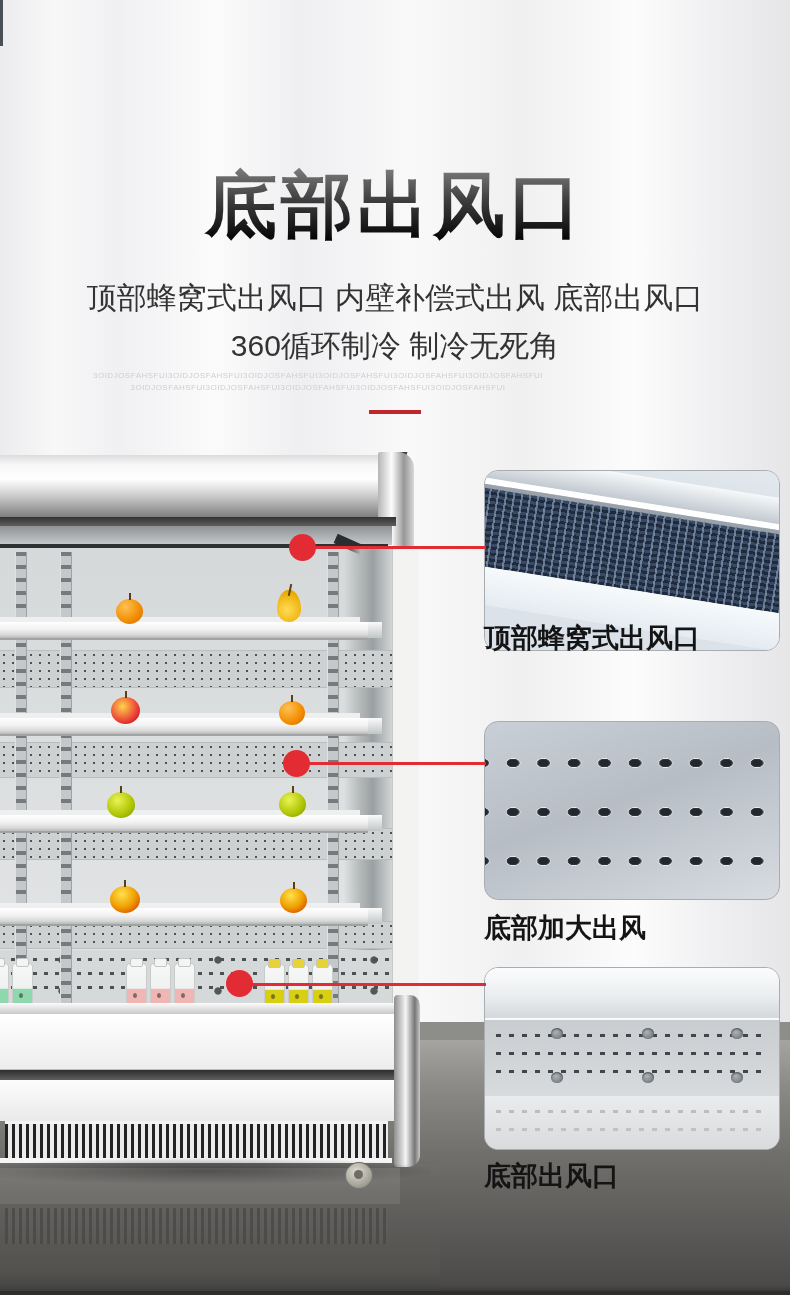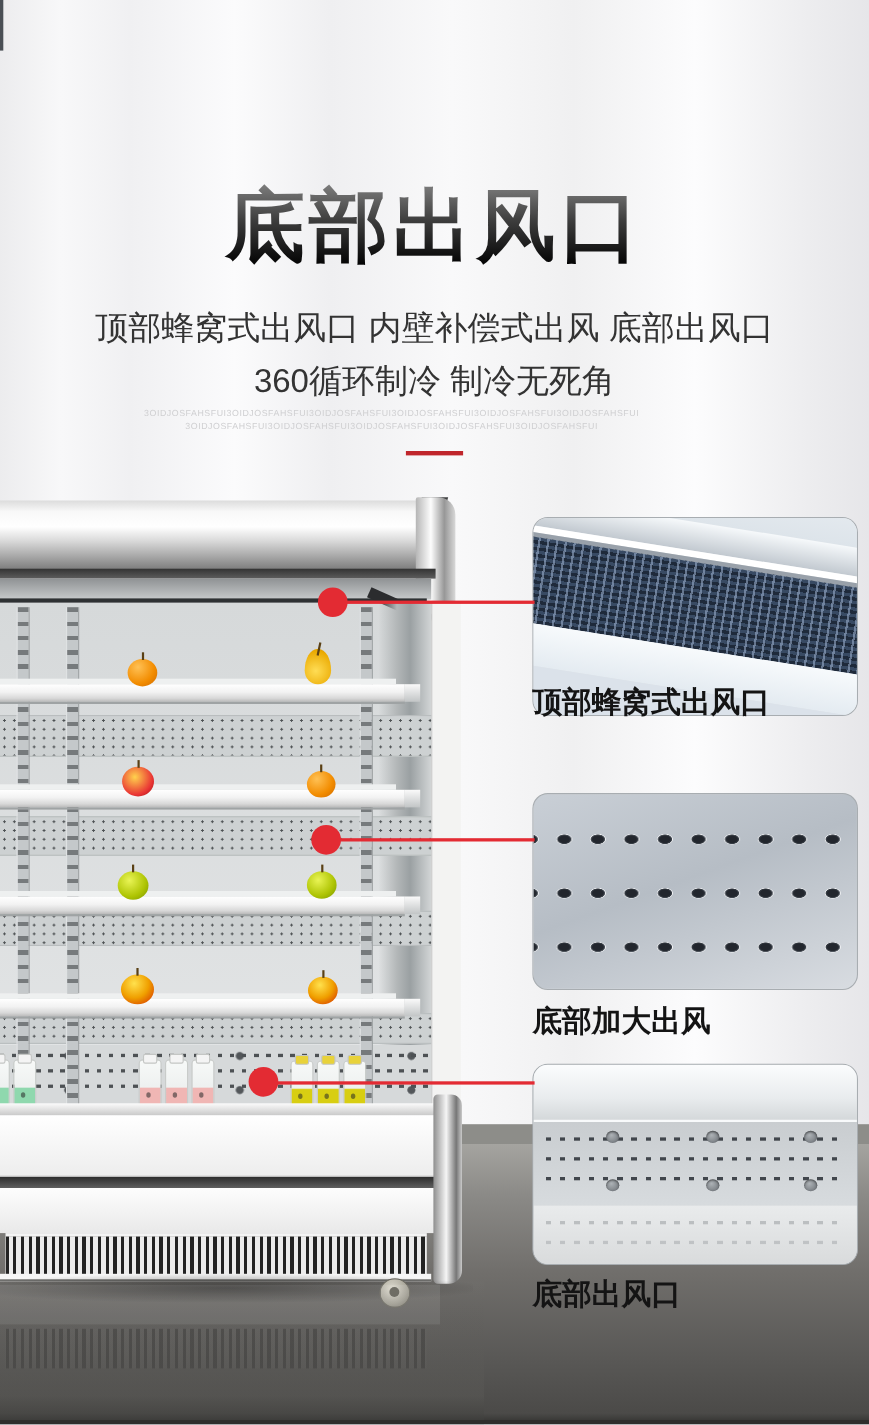--- a/index.html
+++ b/index.html
@@ -20,21 +20,21 @@
     background:#e2252e;color:#fff;font-size:30px;font-weight:bold;letter-spacing:1px;
     padding:7px 46px;border-radius:24px;z-index:20;}
   .title{position:absolute;left:0;top:158px;width:790px;margin:0;text-align:center;
     font-size:72px;font-weight:900;letter-spacing:4px;
     background:linear-gradient(180deg,#8f8f8f 0%,#3c3c3c 45%,#050505 85%);
     -webkit-background-clip:text;background-clip:text;color:transparent;z-index:20;}
   .sub{position:absolute;left:0;width:790px;margin:0;text-align:center;
     font-size:30px;color:#333;z-index:20;}
   .sub1{top:278px;} .sub2{top:326px;}
   .wm{position:absolute;left:0;width:636px;text-align:center;font-size:8px;
-    color:#cfcfd1;letter-spacing:.5px;z-index:20;white-space:nowrap;padding-left:38px;}
+    color:#cfcfd1;letter-spacing:.5px;z-index:20;white-space:nowrap;}
   .wm1{top:371px;} .wm2{top:383px;}
   .divider{position:absolute;left:369px;top:410px;width:52px;height:4px;background:#c0262c;z-index:20;}
 
   
   .fridge{position:absolute;inset:0;z-index:10;}
   .fridge *{position:absolute;}
   .canopy{left:0;top:455px;width:412px;height:63px;
     background:linear-gradient(180deg,#dcdcdc 0%,#f8f8f8 16%,#ffffff 38%,#dadada 58%,#a9a9a9 80%,#7c7c7c 100%);
     border-top-right-radius:8px;}
   .canopy-cap{left:378px;top:452px;width:36px;height:116px;

